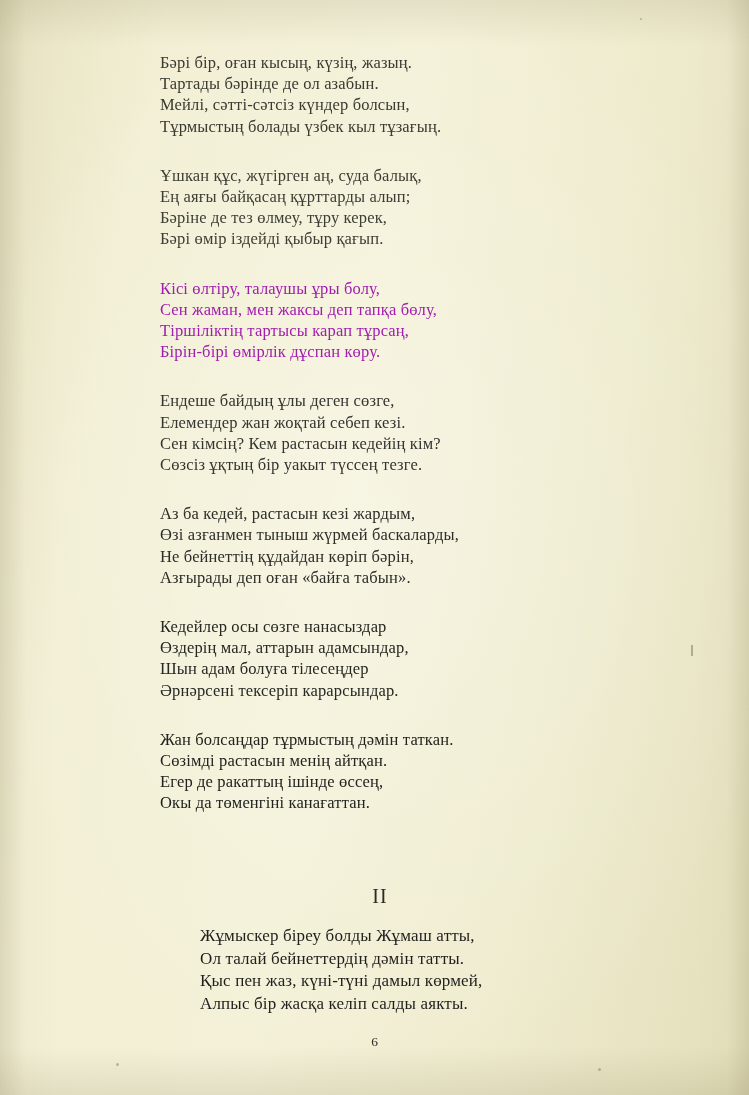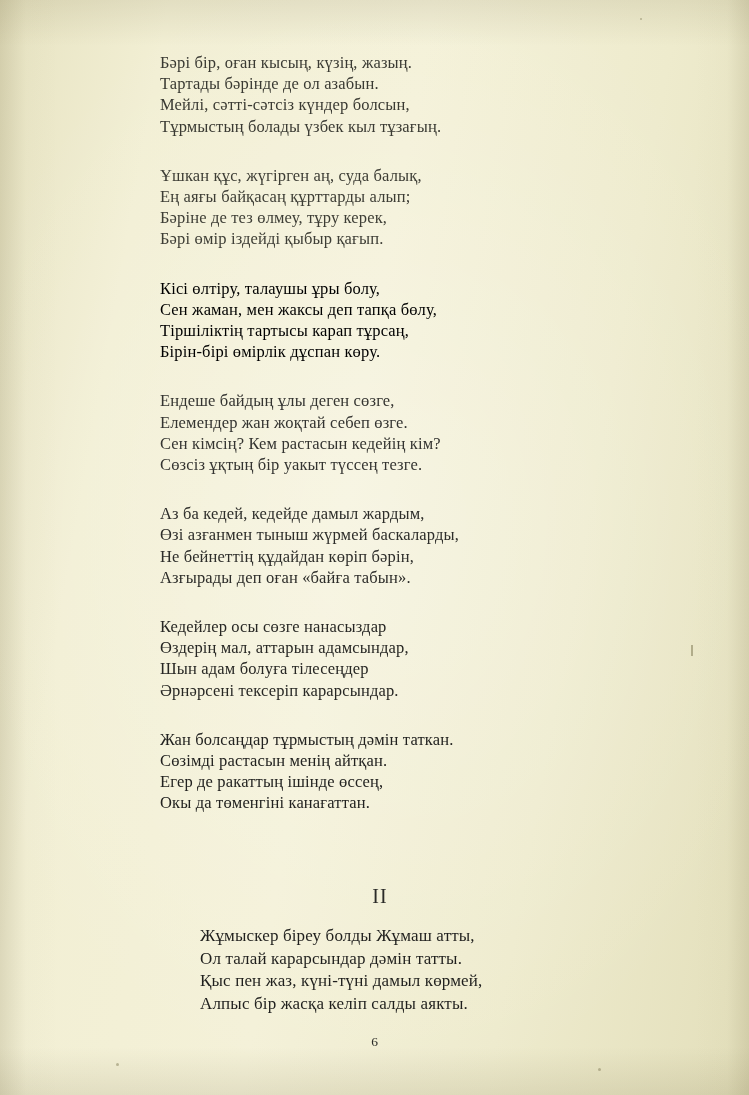--- a/index.html
+++ b/index.html
@@ -53,21 +53,21 @@
   .line {
     font-size: 16.5px;
     line-height: 21.2px;
     letter-spacing: 0.15px;
     white-space: pre;
     color: #232320;
   }
   
   .stanza:nth-child(1) .line { color: #3a3a33; }
   .stanza:nth-child(2) .line { color: #3d3d35; }
-  .stanza:nth-child(3) .line { color: #000000; }
+  .stanza:nth-child(3) .line { color: #a21caf; }
   .stanza:nth-child(4) .line { color: #343431; }
   .stanza:nth-child(5) .line { color: #2d2d2a; }
   .stanza:nth-child(6) .line { color: #272724; }
   .stanza:nth-child(7) .line { color: #222220; }
 
   .section-number {
     position: absolute;
     left: 160px;
     top: 885px;
     width: 440px;
@@ -134,26 +134,26 @@
       <div class="line">Бәрі өмір іздейді қыбыр қағып.</div>
     </div>
     <div class="stanza">
       <div class="line">Кісі өлтіру, талаушы ұры болу,</div>
       <div class="line">Сен жаман, мен жаксы деп тапқа бөлу,</div>
       <div class="line">Тіршіліктің тартысы карап тұрсаң,</div>
       <div class="line">Бірін-бірі өмірлік дұспан көру.</div>
     </div>
     <div class="stanza">
       <div class="line">Ендеше байдың ұлы деген сөзге,</div>
-      <div class="line">Елемендер жан жоқтай себеп өзге.</div>
+      <div class="line">Елемендер жан жоқтай себеп кезі.</div>
       <div class="line">Сен кімсің? Кем растасын кедейің кім?</div>
       <div class="line">Сөзсіз ұқтың бір уакыт түссең тезге.</div>
     </div>
     <div class="stanza">
-      <div class="line">Аз ба кедей, кедейде дамыл жардым,</div>
+      <div class="line">Аз ба кедей, растасын кезі жардым,</div>
       <div class="line">Өзі азғанмен тыныш жүрмей баскаларды,</div>
       <div class="line">Не бейнеттің құдайдан көріп бәрін,</div>
       <div class="line">Азғырады деп оған «байға табын».</div>
     </div>
     <div class="stanza">
       <div class="line">Кедейлер осы сөзге нанасыздар</div>
       <div class="line">Өздерің мал, аттарын адамсындар,</div>
       <div class="line">Шын адам болуға тілесеңдер</div>
       <div class="line">Әрнәрсені тексеріп карарсындар.</div>
     </div>
@@ -162,21 +162,21 @@
       <div class="line">Сөзімді растасын менің айтқан.</div>
       <div class="line">Егер де ракаттың ішінде өссең,</div>
       <div class="line">Окы да төменгіні канағаттан.</div>
     </div>
   </div>
 
   <div class="section-number">II</div>
 
   <div class="final-stanza">
     <div class="line">Жұмыскер біреу болды Жұмаш атты,</div>
-    <div class="line">Ол талай карарсындар дәмін татты.</div>
+    <div class="line">Ол талай бейнеттердің дәмін татты.</div>
     <div class="line">Қыс пен жаз, күні-түні дамыл көрмей,</div>
     <div class="line">Алпыс бір жасқа келіп салды аякты.</div>
   </div>
 
   <div class="page-number">6</div>
 
   <div class="mark-right"></div>
   <div class="speck" style="left:116px; top:1063px; width:3px; height:3px;"></div>
   <div class="speck" style="left:598px; top:1068px; width:3px; height:3px;"></div>
   <div class="speck" style="left:640px; top:18px; width:2px; height:2px;"></div>

